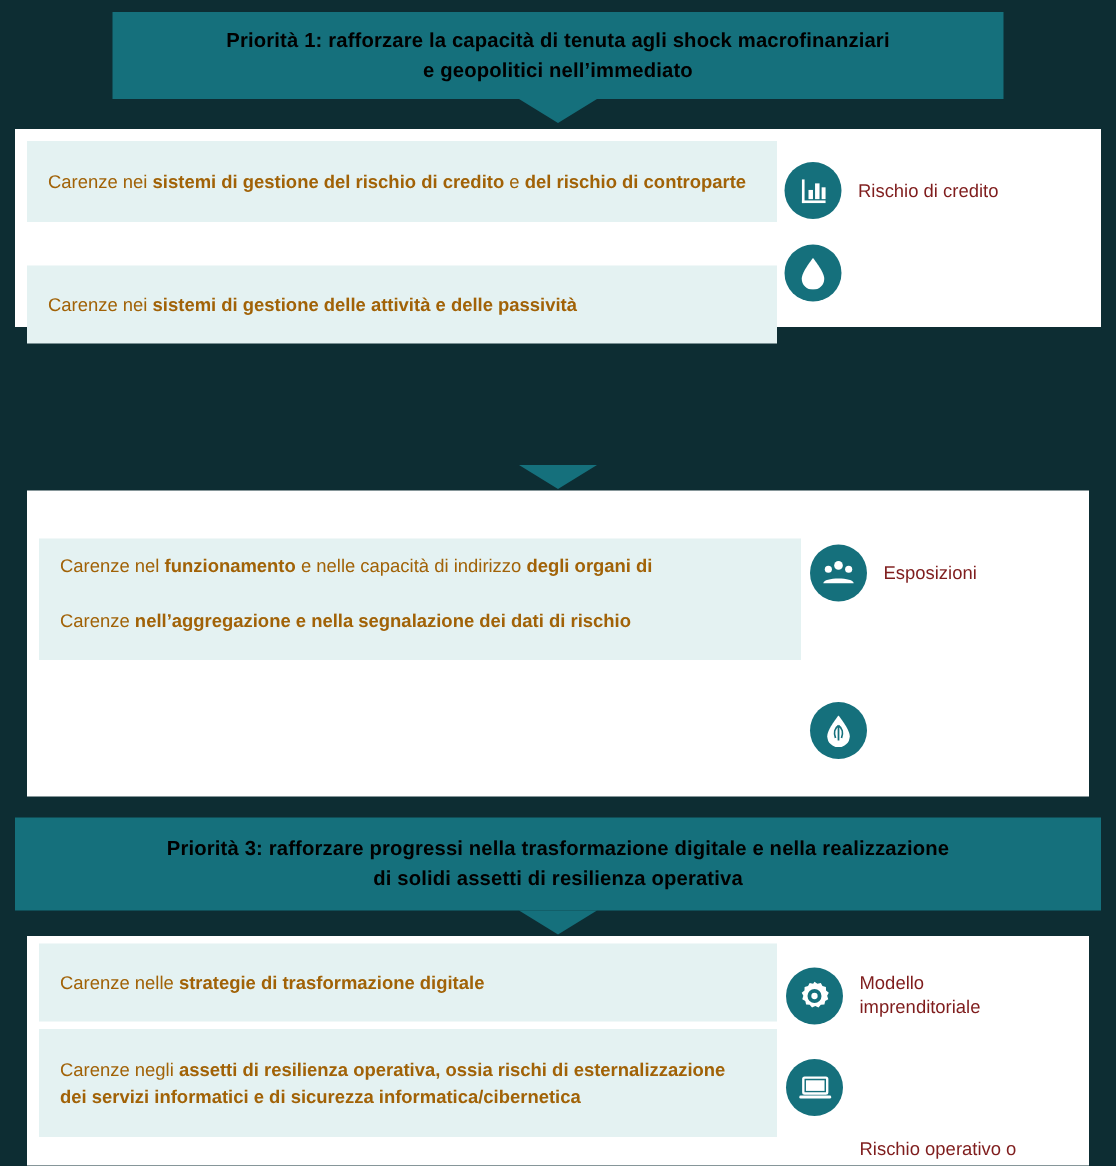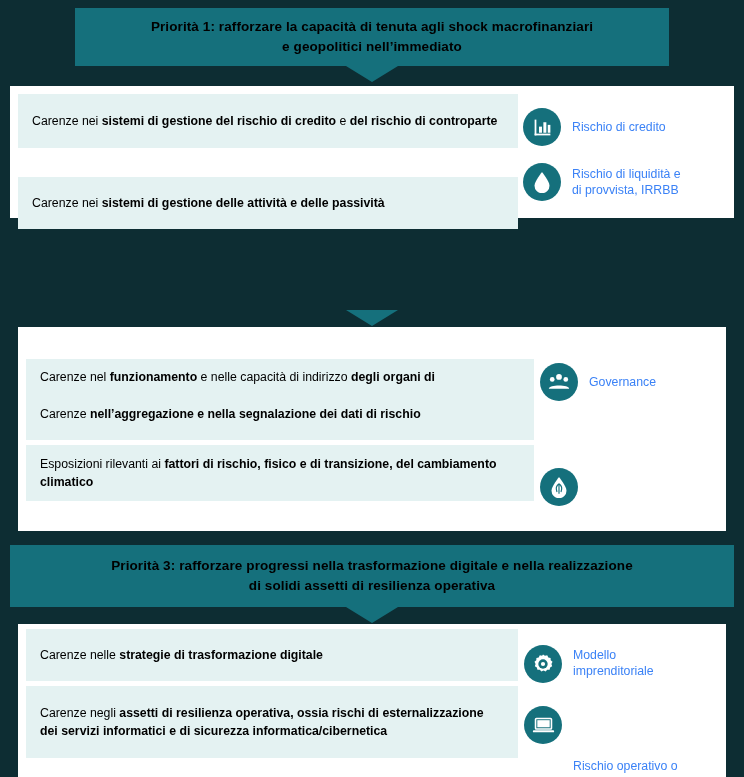--- a/index.html
+++ b/index.html
@@ -67,41 +67,41 @@
     position: absolute;
     display: flex;
     align-items: center;
   }
   .finding {
     background: #e4f2f2;
     box-sizing: border-box;
     padding: 26px 14px;
     font-size: 12.3px;
     line-height: 18px;
-    color: #000000;
+    color: #a16207;
     display: flex;
     align-items: center;
   }
   .finding span.b { font-weight: bold; }
 
   .iconwrap {
     position: absolute;
     width: 38px;
     height: 38px;
     border-radius: 50%;
     background: #15707c;
     display: flex;
     align-items: center;
     justify-content: center;
   }
   .iconwrap svg { display: block; }
 
   .risklabel {
     position: absolute;
-    color: #3b82f6;
+    color: #7f1d1d;
     font-size: 12.3px;
     line-height: 16px;
     white-space: pre-line;
   }
 </style>
 </head>
 <body>
 
 <div class="page">
 
@@ -134,54 +134,47 @@
         <rect x="18" y="9" width="3" height="9" fill="#ffffff"></rect>
       </svg>
     </div>
     <div class="risklabel" style="left:562px; top:33px; width:150px;">Rischio di credito</div>
 
     <div class="iconwrap" style="left:513px; top:77px;">
       <svg width="20" height="22" viewBox="0 0 24 26" aria-hidden="true">
         <path d="M12 1 C12 1 3 12 3 17.5 A9 9 0 0 0 21 17.5 C21 12 12 1 12 1 Z" fill="#ffffff"></path>
       </svg>
     </div>
-    <div class="risklabel" style="left:562px; top:80px; width:155px;">Rischio di liquidità e
-di provvista, IRRBB</div>
   </div>
 
   <div class="arrow-down" style="left:346px; top:310px;"></div>
 
   <div class="panel" style="left:18px; top:327px; width:708px; height:204px;">
     <div class="panel-inner">
       <div class="row" style="left:8px; top:8px; width:690px; height:54px;">
         <div class="finding" style="width:508px; height:54px;margin-top:48px;">
             <div>Carenze nel <span class="b">funzionamento</span> e nelle capacità di indirizzo <span class="b">degli organi di amministrazione</span></div>
           </div>
       </div>
       <div class="row" style="left:8px; top:66px; width:690px; height:42px;">
         <div class="finding" style="width:508px; height:42px;align-items:center;">
             <div>Carenze <span class="b">nell’aggregazione e nella segnalazione dei dati di rischio</span></div>
-          </div>
-      </div>
-      <div class="row" style="left:8px; top:118px; width:690px; height:56px;">
-        <div class="finding" style="width:508px; height:56px;">
-            <div>Esposizioni rilevanti ai <span class="b">fattori di rischio, fisico e di transizione, del cambiamento climatico</span></div>
           </div>
       </div>
     </div>
 
     <div class="iconwrap" style="left:522px; top:36px;">
       <svg width="22" height="20" viewBox="0 0 26 22" aria-hidden="true">
         <circle cx="13" cy="5" r="3.4" fill="#ffffff"></circle>
         <circle cx="5" cy="8" r="2.8" fill="#ffffff"></circle>
         <circle cx="21" cy="8" r="2.8" fill="#ffffff"></circle>
         <path d="M1 19 C1 14 25 14 25 19 Z" fill="#ffffff"></path>
       </svg>
     </div>
-    <div class="risklabel" style="left:571px; top:47px; width:140px;">Governance</div>
+    <div class="risklabel" style="left:571px; top:47px; width:140px;">Esposizioni</div>
 
     <div class="iconwrap" style="left:522px; top:141px;">
       <svg width="20" height="22" viewBox="0 0 24 26" aria-hidden="true">
         <path d="M12 1 C12 1 3 12 3 17.5 A9 9 0 0 0 21 17.5 C21 12 12 1 12 1 Z" fill="#ffffff"></path>
         <path d="M12 9 C9 11 8 15 9.6 19 M12 9 C15 11 16 15 14.4 19 M12 9 L12 21" stroke="#15707c" stroke-width="1.4" fill="none"></path>
       </svg>
     </div>
     <div class="risklabel" style="left:571px; top:142px; width:140px;"></div>
   </div>
 

